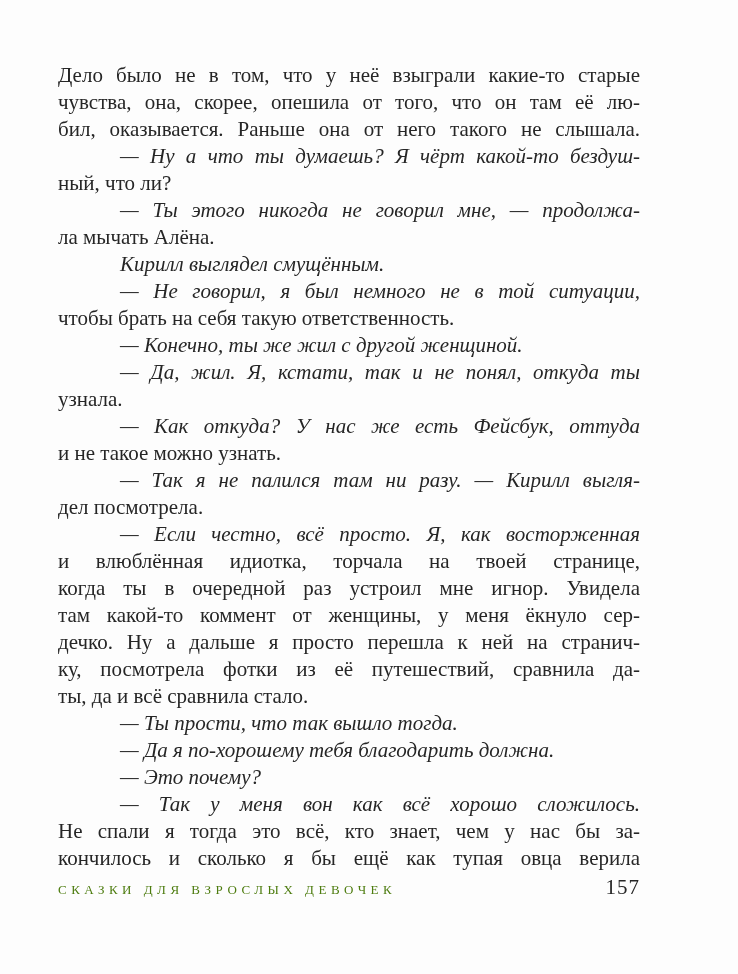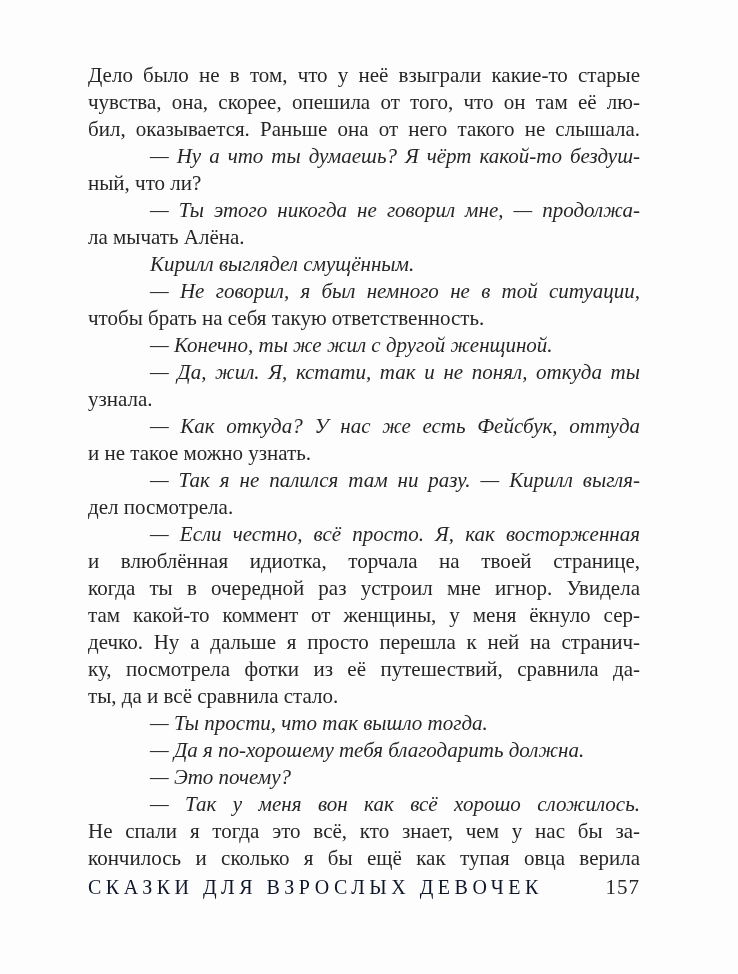--- a/index.html
+++ b/index.html
@@ -1,21 +1,21 @@
 <!DOCTYPE html>
 <html><head>
 <meta charset="utf-8">
 <style>
   html, body { margin: 0; padding: 0; background: #ffffff; }
   .page {
     position: relative;
     width: 738px;
     height: 974px;
     box-sizing: border-box;
-    padding: 62px 98px 0 88px;
+    padding: 62px 98px 0 58px;
     background: #fdfdfd;
     font-family: "Liberation Serif", "DejaVu Serif", serif;
     color: #262626;
     overflow: hidden;
   }
   .text-block {
     font-size: 21px;
     line-height: 27px;
   }
   .line {
@@ -30,23 +30,23 @@
     text-indent: 62px;
     font-style: italic;
   }
   .footer {
     display: flex;
     justify-content: space-between;
     align-items: baseline;
     margin-top: 3px;
   }
   .running-head {
-    font-size: 20px;
+    font-size: 13px;
     letter-spacing: 4.5px;
-    color: #0f172a;
+    color: #4d7c0f;
   }
   .page-num {
     font-size: 21px;
     letter-spacing: 1px;
     color: #262626;
     text-align: center;
   }
 </style>
 </head>
 <body>

